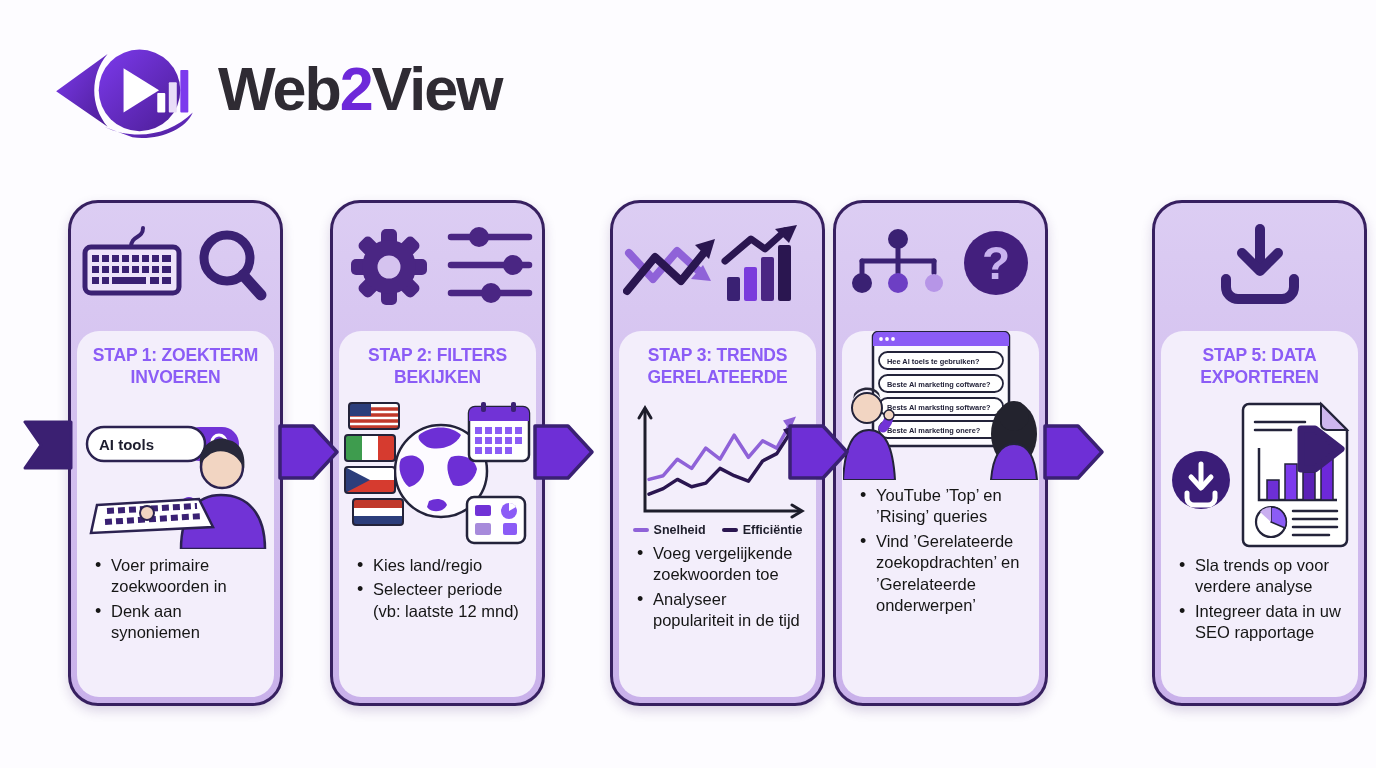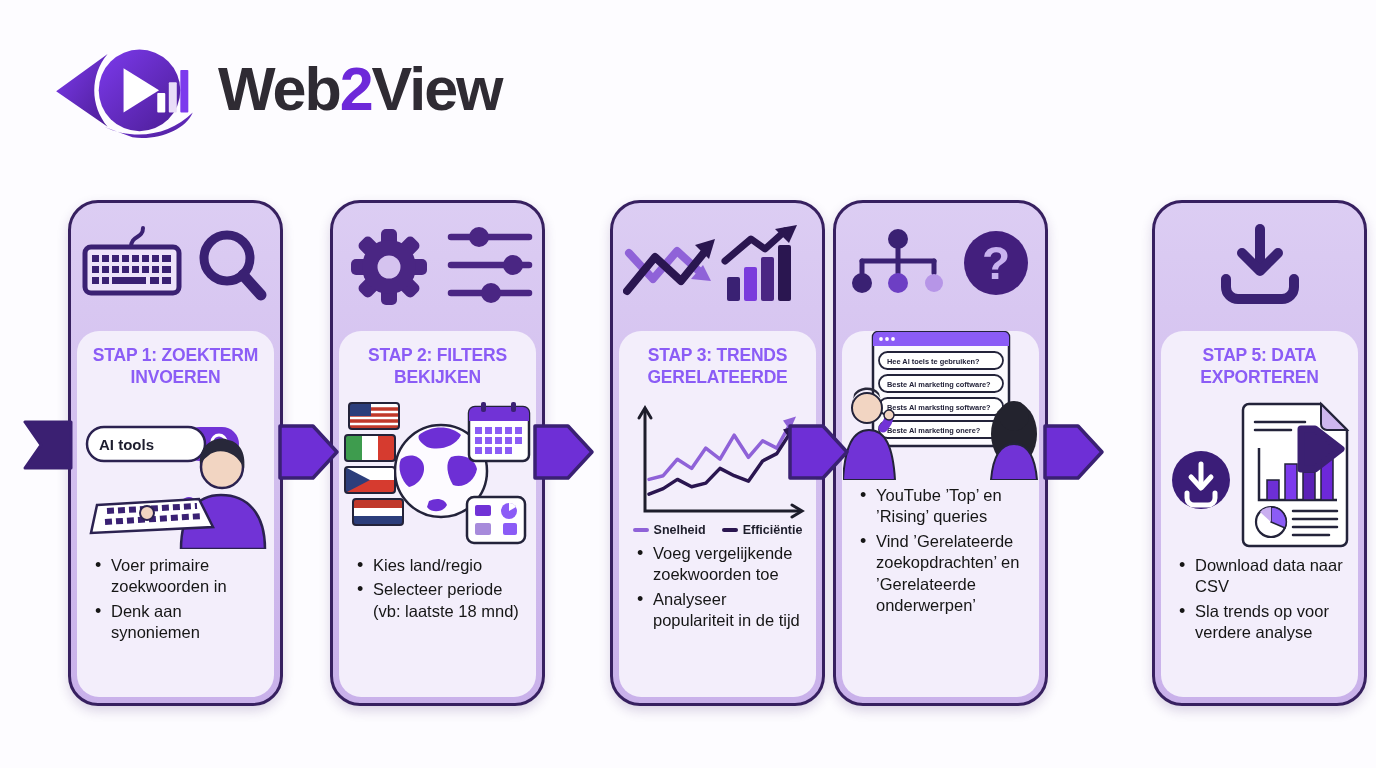--- a/index.html
+++ b/index.html
@@ -245,21 +245,21 @@
             <rect x="132" y="104" width="16" height="11" rx="2" fill="#7133D6"></rect>
             <circle cx="166" cy="110" r="8" fill="#8B5CF6"></circle>
             <path d="M166,110 L166,102 A8,8 0 0 1 173,106 Z" fill="#FFFFFF"></path>
             <rect x="132" y="122" width="16" height="12" rx="2" fill="#A78BDB"></rect>
             <rect x="160" y="122" width="14" height="12" rx="2" fill="#8B5CF6"></rect>
           </g>
         </svg>
       </div>
       <ul class="bullets">
         <li>Kies land/regio</li>
-        <li>Selecteer periode (vb: laatste 18 mnd)</li>
+        <li>Selecteer periode (vb: laatste 12 mnd)</li>
       </ul>
     </div>
   </div>
 
   <div class="card c3">
     <div class="card-icons">
       <svg width="190" height="88" viewBox="0 0 190 88">
         <g fill="none" stroke-linecap="round" stroke-linejoin="round">
           <polyline points="6,30 30,56 54,28 78,50" stroke="#8F62D8" stroke-width="8"></polyline>
           <polygon points="88,58 68,56 80,42" fill="#8F62D8"></polygon>
@@ -413,19 +413,19 @@
             <g stroke="#23233A" stroke-width="2.5" stroke-linecap="round">
               <line x1="128" y1="111" x2="172" y2="111"></line>
                 <line x1="128" y1="119" x2="172" y2="119"></line>
                 <line x1="128" y1="127" x2="172" y2="127"></line>
                 <line x1="128" y1="135" x2="164" y2="135"></line>
             </g>
           </g>
         </svg>
       </div>
       <ul class="bullets">
-        <li>Download data naar CSV</li>
         <li>Sla trends op voor verdere analyse</li>
+        <li>Integreer data in uw SEO rapportage</li>
       </ul>
     </div>
   </div>
 
 </div>
 
 </body></html>

